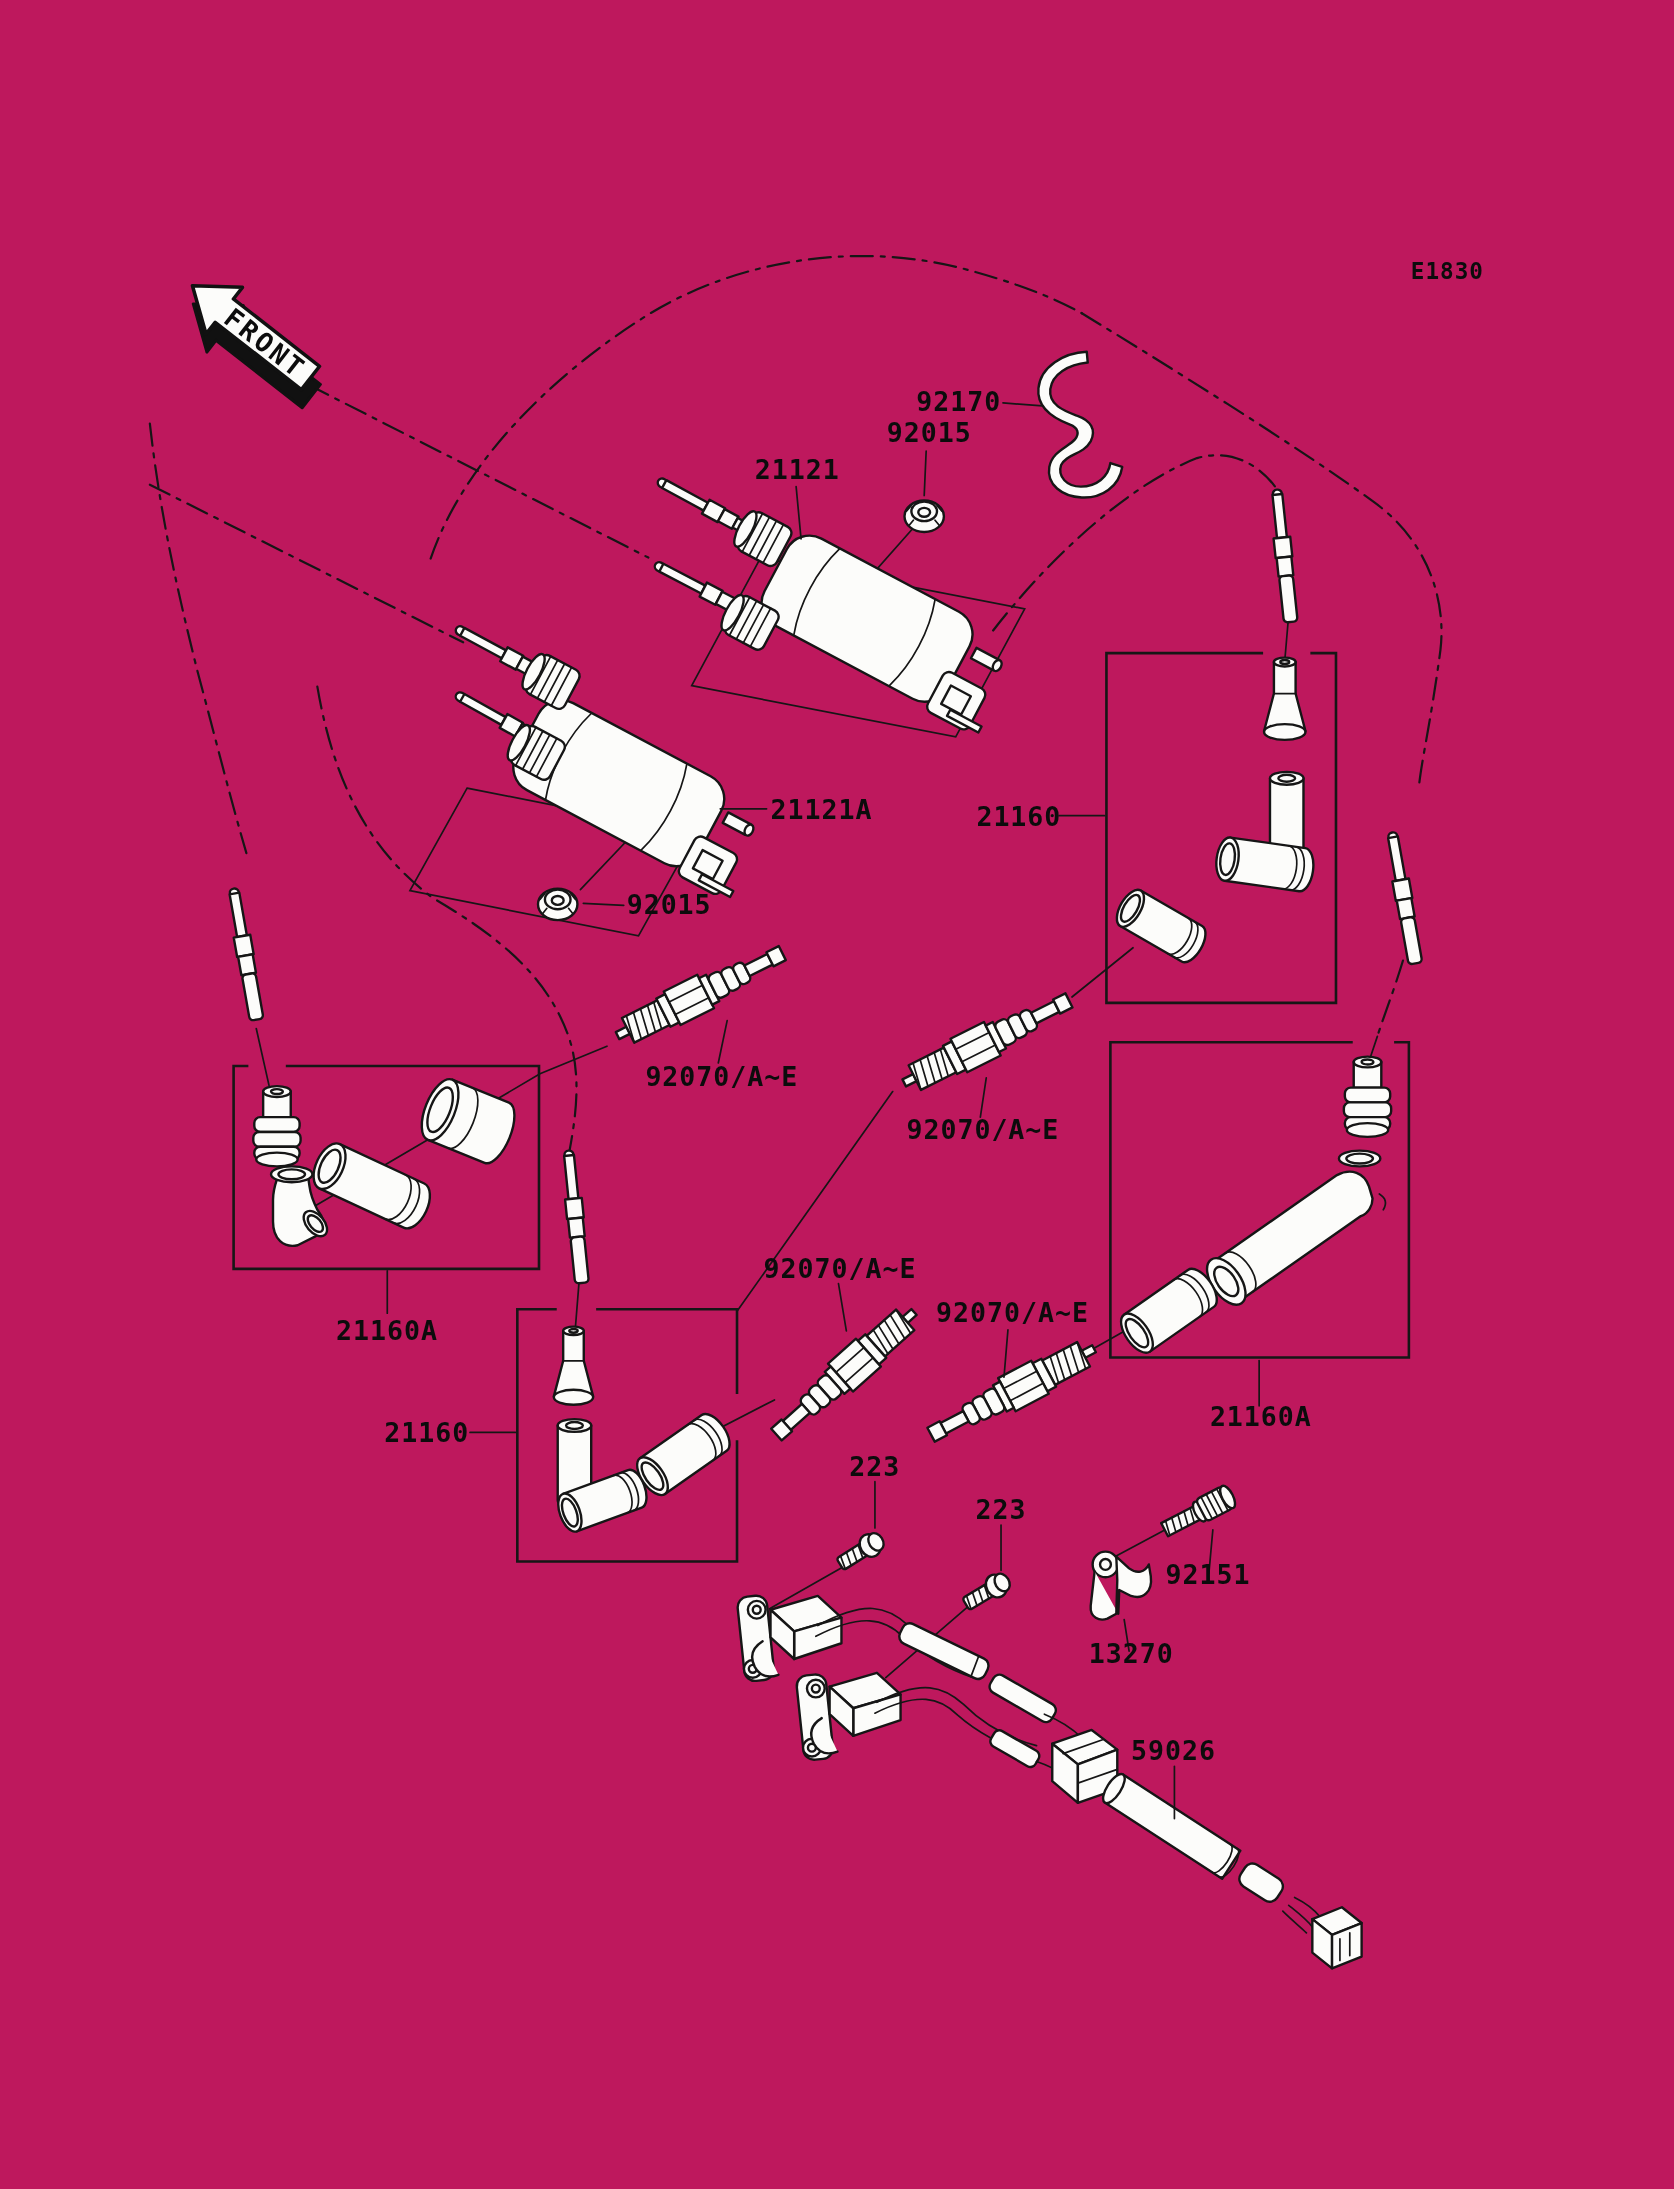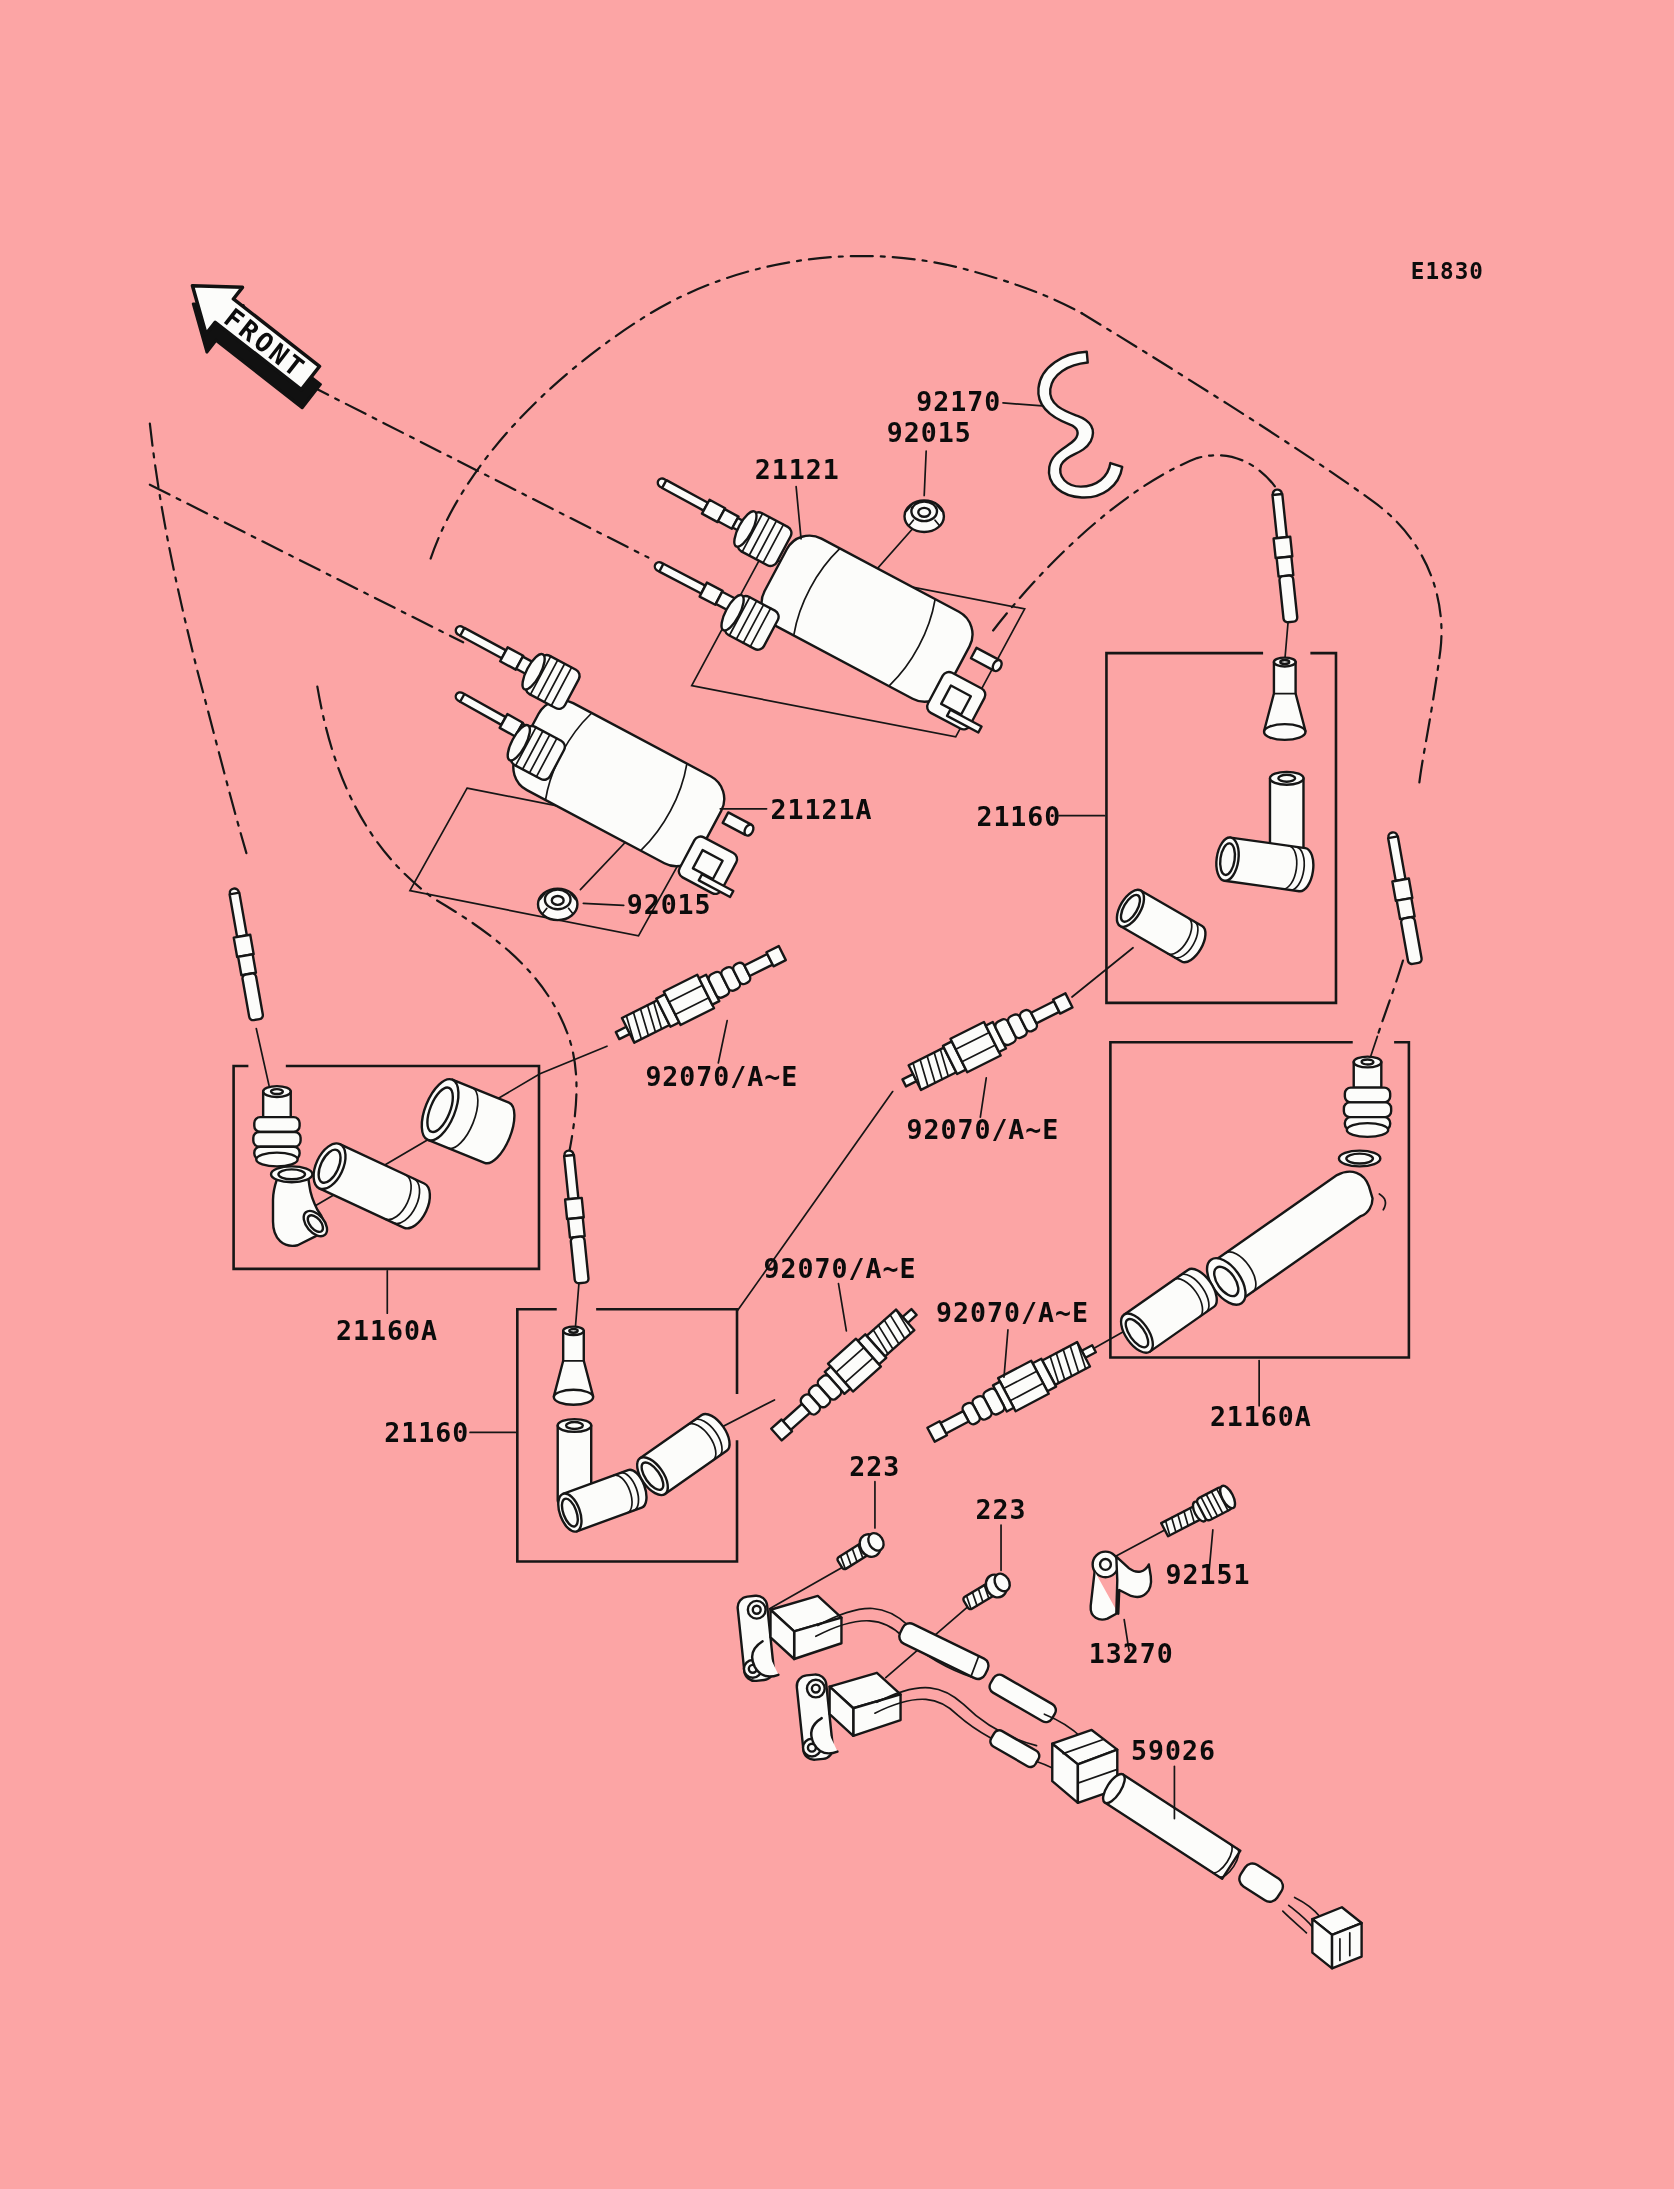--- a/index.html
+++ b/index.html
@@ -1,16 +1,16 @@
 <!DOCTYPE html>
 <html><head>
 <meta charset="utf-8">
 <style>
   html,body{margin:0;padding:0;background:#e8e8e8;}
-  .canvas{position:relative;width:1675px;height:2190px;background:#fca5a5;overflow:hidden;
+  .canvas{position:relative;width:1675px;height:2190px;background:#be185d;overflow:hidden;
           font-family:"DejaVu Sans Mono","Liberation Mono",monospace;}
   svg{position:absolute;left:0;top:0;}
   svg *{vector-effect:non-scaling-stroke;}
   .pf{fill:#fcfcfa;stroke:#161616;stroke-width:2.4;stroke-linejoin:round;stroke-linecap:round;}
   .thin{fill:none;stroke:#161616;stroke-width:1.7;stroke-linecap:round;}
   .dd{fill:none;stroke:#161616;stroke-width:2.2;stroke-dasharray:22 8 4 8;stroke-linecap:round;}
   .box{fill:none;stroke:#161616;stroke-width:2.6;stroke-linejoin:miter;}
   .lbl{font-family:"DejaVu Sans Mono","Liberation Mono",monospace;font-weight:700;
        font-size:27px;letter-spacing:1px;fill:#0c0c0c;}
   .lbl-small{font-size:23px;}

